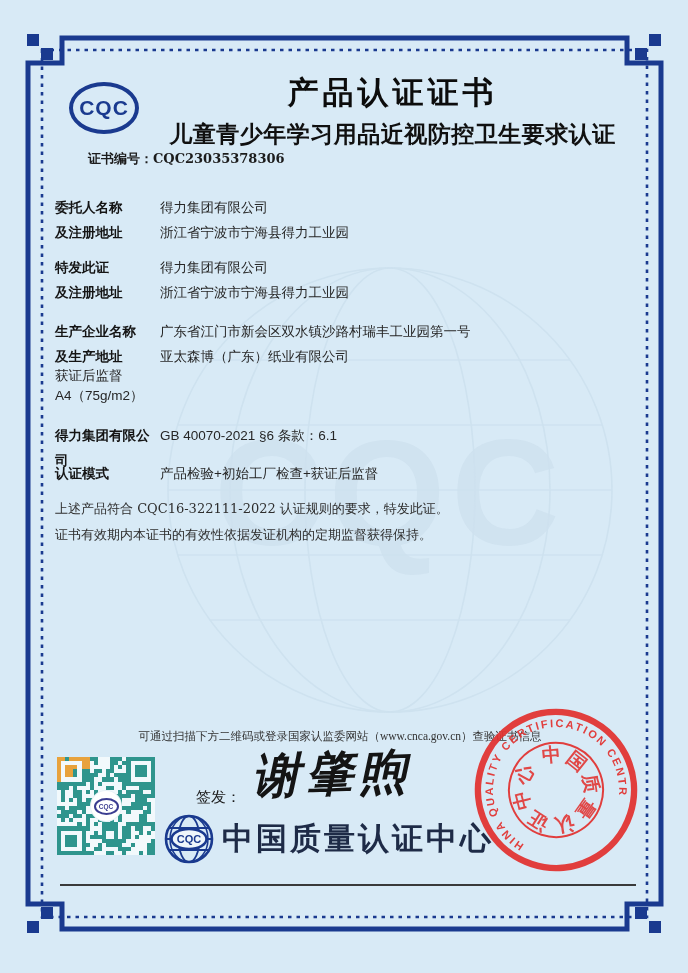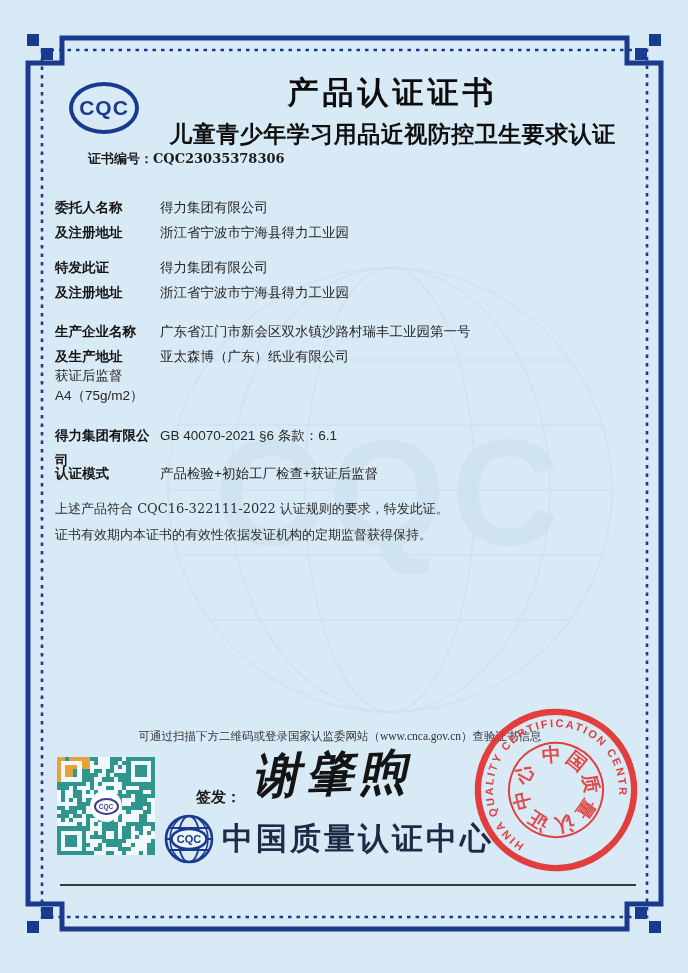--- a/index.html
+++ b/index.html
@@ -38,21 +38,21 @@
   .verify-hint{position:absolute;left:100px;top:729px;width:480px;text-align:center;
         font-size:11.5px;color:#333;font-weight:500;font-family:Liberation Serif, serif;}
   .qr{position:absolute;left:57px;top:757px;width:98px;height:98px;background:#f2f9fc;}
   .qr-pattern{position:absolute;inset:0;display:grid;grid-template-columns:repeat(24,1fr);grid-auto-rows:1fr;}
   .qr-center{position:absolute;left:34px;top:34px;width:30px;height:30px;background:#fff;border-radius:50%;
         display:flex;align-items:center;justify-content:center;box-shadow:0 0 0 1px #e8f2f7;}
   .qr-center-oval{width:21px;height:13px;border:2px solid #3b3d91;border-radius:50%;
         display:flex;align-items:center;justify-content:center;font-size:6.5px;font-weight:700;color:#3b3d91;}
 
   .sign-label{position:absolute;left:196px;top:788px;font-family:"DejaVu Serif","Liberation Serif",serif;
-        font-size:15px;font-weight:700;color:#1b1b1b;}
+        font-size:15px;font-weight:400;color:#1b1b1b;}
   .sign-name{position:absolute;left:252px;top:742px;font-family:"DejaVu Serif","Liberation Serif",serif;
         font-size:48px;font-weight:600;font-style:italic;color:#141414;transform:rotate(-2deg);letter-spacing:5px;}
 
   .issuer{position:absolute;left:162px;top:812px;display:flex;align-items:center;}
   .issuer-name{margin-left:6px;font-size:31px;font-weight:700;color:#1e2b47;letter-spacing:3px;white-space:nowrap;}
 
   .stamp{position:absolute;left:470px;top:704px;opacity:.93;}
 
   .footer-rule{position:absolute;left:60px;top:884px;width:576px;height:1.5px;background:#3a3a3a;}
   .footer{position:absolute;left:60px;top:890px;width:588px;display:flex;justify-content:space-between;

